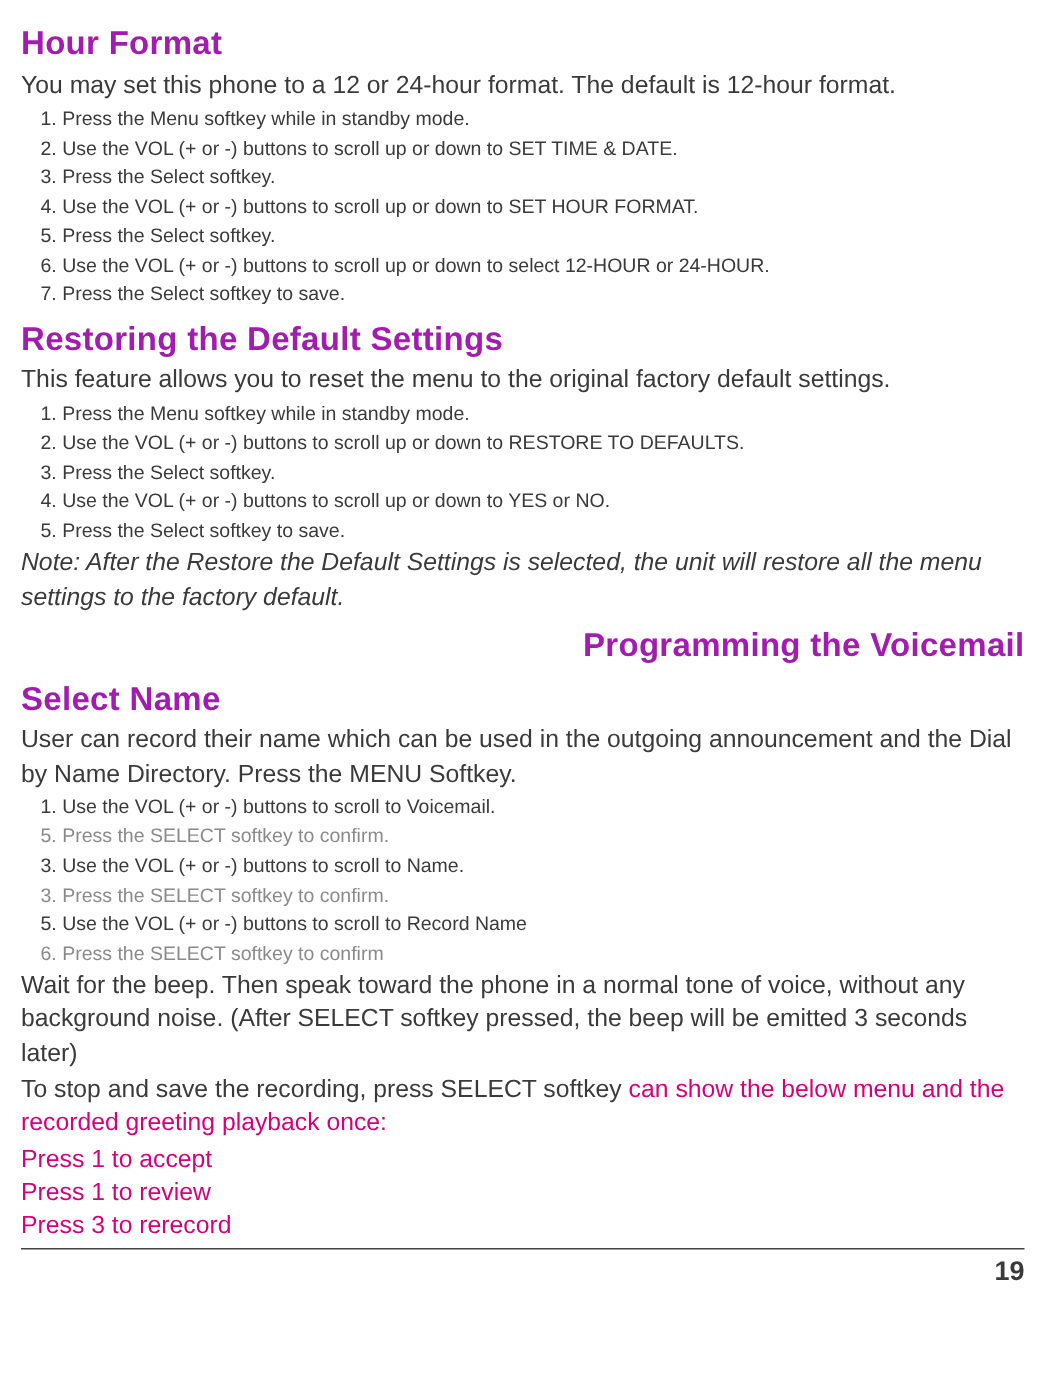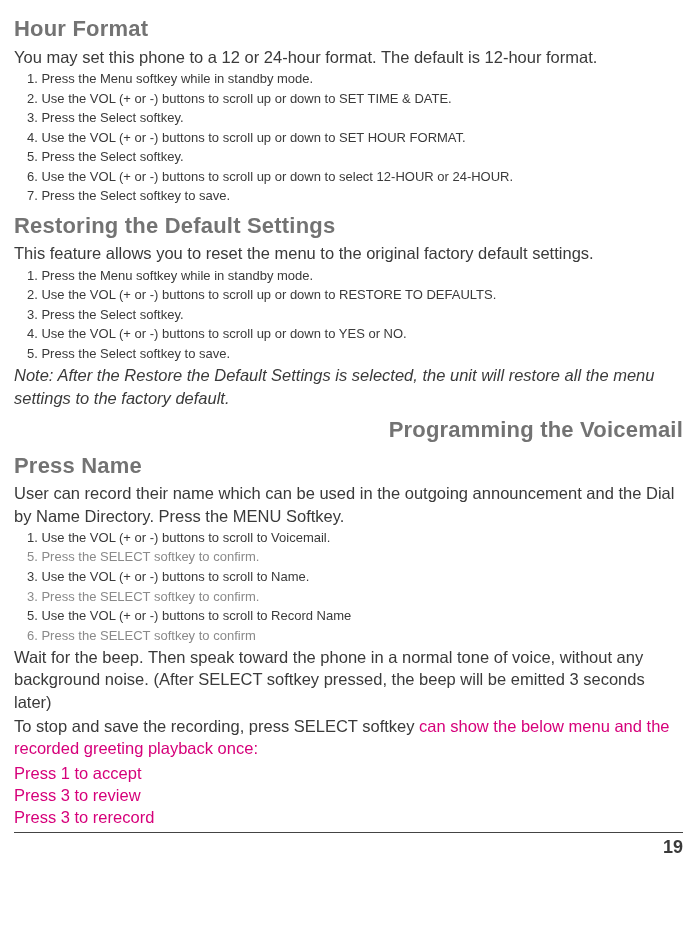--- a/index.html
+++ b/index.html
@@ -8,21 +8,21 @@
     padding: 8px 14px 4px 14px;
     width: 697px;
     box-sizing: border-box;
     color: #3a3a3a;
     line-height: 1.35;
   }
   h2.section {
     font-size: 22px;
     font-weight: bold;
     margin: 6px 0 2px 0;
-    color: #737373;
+    color: #a21caf;
     font-family: Arial, Helvetica, sans-serif;
     letter-spacing: 0.2px;
   }
   h2.underlined {
     text-align: right;
   }
   p.body {
     font-size: 16.5px;
     margin: 2px 0;
   }
@@ -71,35 +71,35 @@
     <p class="step">1. Press the Menu softkey while in standby mode.</p>
     <p class="step">2. Use the VOL (+ or -) buttons to scroll up or down to RESTORE TO DEFAULTS.</p>
     <p class="step">3. Press the Select softkey.</p>
     <p class="step">4. Use the VOL (+ or -) buttons to scroll up or down to YES or NO.</p>
     <p class="step">5. Press the Select softkey to save.</p>
   </div>
 <p class="note">Note: After the Restore the Default Settings is selected, the unit will restore all the menu settings to the factory default.</p>
 
 <h2 class="section underlined">Programming the Voicemail</h2>
 
-<h2 class="section">Press Name</h2>
+<h2 class="section">Select Name</h2>
 <p class="body">User can record their name which can be used in the outgoing announcement and the Dial by Name Directory. Press the MENU Softkey.</p>
 <div id="rn-steps">
     <p class="step">1. Use the VOL (+ or -) buttons to scroll to Voicemail.</p>
     <p class="step faded">5. Press the SELECT softkey to confirm.</p>
     <p class="step">3. Use the VOL (+ or -) buttons to scroll to Name.</p>
     <p class="step faded">3. Press the SELECT softkey to confirm.</p>
     <p class="step">5. Use the VOL (+ or -) buttons to scroll to Record Name</p>
     <p class="step faded">6. Press the SELECT softkey to confirm</p>
   </div>
 <p class="body">Wait for the beep. Then speak toward the phone in a normal tone of voice, without any background noise. (After SELECT softkey pressed, the beep will be emitted 3 seconds later)</p>
 <p class="body">
   <span>To stop and save the recording, press SELECT softkey </span><span class="magenta">can show the below menu and the recorded greeting playback once:</span>
 </p>
 <div id="magenta-lines">
     <p class="body magenta" style="margin: 0px;">Press 1 to accept</p>
-    <p class="body magenta" style="margin: 0px;">Press 3 to review</p>
+    <p class="body magenta" style="margin: 0px;">Press 1 to review</p>
     <p class="body magenta" style="margin: 0px;">Press 3 to rerecord</p>
   </div>
 
 <div class="footer">
   <span>19</span>
 </div>
 
 </body></html>

